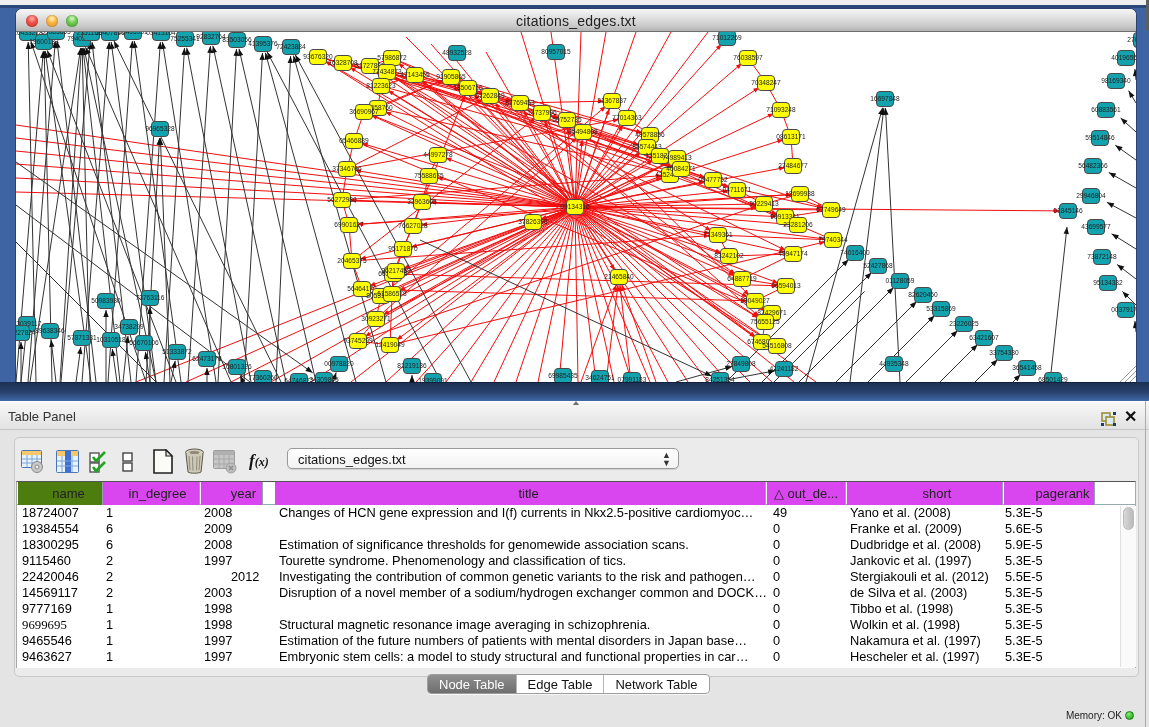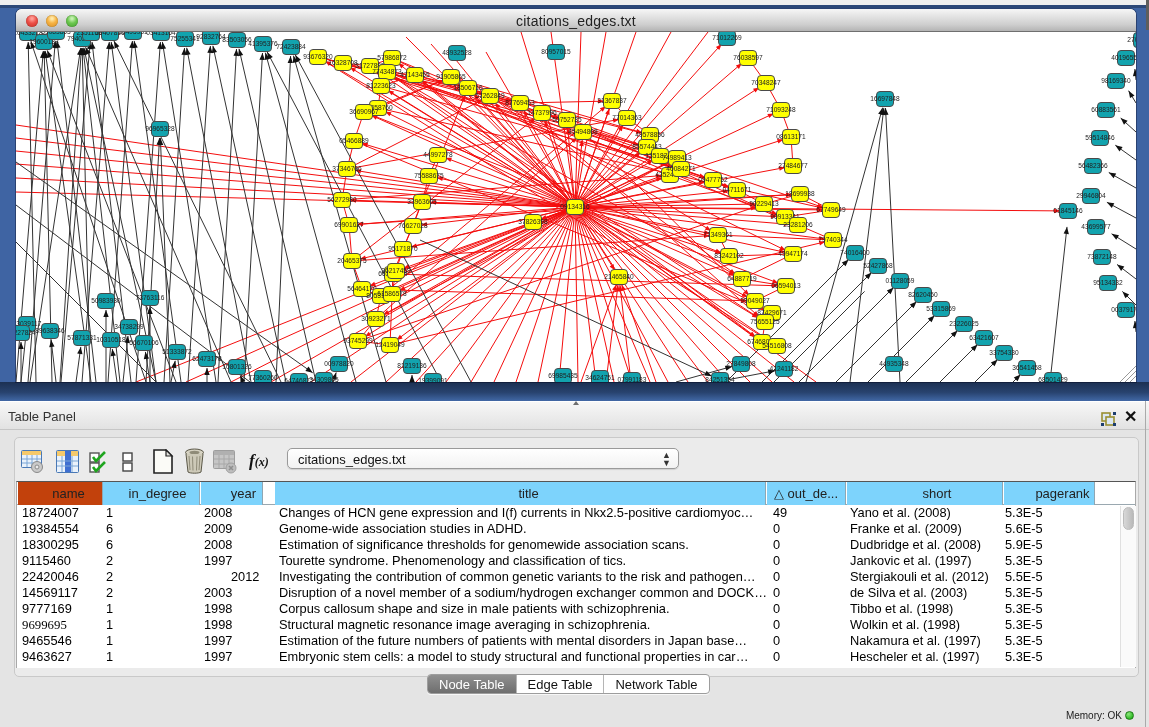--- a/index.html
+++ b/index.html
@@ -39,21 +39,21 @@
 
 .toolbar { position:absolute; left:0; top:0; width:1149px; height:727px; pointer-events:none; }
 .combo { position:absolute; left:287px; top:448px; width:392px; height:21px; background:linear-gradient(#ffffff,#f2f2f2);
   border:1px solid #9a9a9a; border-radius:5px; box-shadow:0 1px 1px rgba(0,0,0,.12); }
 .combo .txt { position:absolute; left:10px; top:3px; font-size:13px; color:#111; }
 .combo .arr { position:absolute; right:7px; top:2px; font-size:9px; color:#333; line-height:8px; }
 
 .tbl { position:absolute; left:16px; top:481px; width:1120px; height:187px; background:#fff;
   border-top:1.5px solid #555; border-left:1px solid #a9a9a9; border-right:1px solid #a9a9a9; }
 .hrow { position:absolute; left:0; top:0; width:1118px; height:23px; background:#fff; border-bottom:1px solid #9aa8b0; }
-.hcell { position:absolute; top:0; height:23px; background:#7dd3fc; border-right:1px solid #8fa6b2;
+.hcell { position:absolute; top:0; height:23px; background:#d946ef; border-right:1px solid #8fa6b2;
   font-size:13px; color:#222; text-align:center; line-height:23px; white-space:nowrap; overflow:hidden; }
 .rows { position:absolute; left:0; top:23px; width:1103px; font-size:12.8px; color:#000; }
 .rows .tr { position:relative; height:16px; line-height:16px; white-space:nowrap; }
 .rows .td { position:absolute; top:0; overflow:hidden; }
 .sbar { position:absolute; left:1103px; top:24px; width:16px; height:161px; background:#fafafa; border-left:1px solid #e0e0e0; }
 .thumb { position:absolute; left:2px; top:1px; width:11px; height:23px; background:linear-gradient(90deg,#d8d8d8,#b9b9b9); border-radius:6px; border:1px solid #bbb; }
 
 .seg { position:absolute; left:427px; top:674px; height:20px; border:1px solid #9d9d9d; border-radius:4px;
   background:#fff; box-shadow:0 1px 0 rgba(255,255,255,.7); overflow:hidden; display:flex; }
 .seg div { height:100%; line-height:19px; font-size:13px; color:#111; padding:0 11px; border-right:1px solid #b5b5b5; }
@@ -924,21 +924,21 @@
       <path d="M16 16l4 4M20 16l-4 4" stroke="#8f8f8f" stroke-width="1.6"></path>
     </svg>
     <div style="position:absolute;left:249px;top:451px;font-size:17px;color:#111;font-family:'Liberation Serif',serif;font-style:italic;font-weight:bold;">f<span style="font-size:12px;">(x)</span></div>
   <div class="combo">
       <div class="txt">citations_edges.txt</div>
       <div class="arr">▲<br>▼</div>
     </div>
 </div>
 <div class="tbl">
   <div class="hrow">
-      <div class="hcell" style="left:1px;width:85px;text-indent:17px;background:#c2410c;">name</div>
+      <div class="hcell" style="left:1px;width:85px;text-indent:17px;background:#4d7c0f;">name</div>
       <div class="hcell" style="left:86px;width:97px;text-indent:13px;">in_degree</div>
       <div class="hcell" style="left:184px;width:62px;text-indent:24px;">year</div>
       <div class="hcell" style="left:258px;width:491px;text-indent:17px;">title</div>
       <div class="hcell" style="left:750px;width:79px;text-indent:0px;">△ out_de...</div>
       <div class="hcell" style="left:830px;width:156px;text-indent:25px;">short</div>
       <div class="hcell" style="left:987px;width:91px;text-indent:27px;">pagerank</div>
     </div>
   <div class="rows">
       <div class="tr">
         <div class="td" style="left:5px;width:80px;">18724007</div>
@@ -946,21 +946,20 @@
         <div class="td" style="left:187px;width:68px;">2008</div>
         <div class="td" style="left:262px;width:488px;">Changes of HCN gene expression and I(f) currents in Nkx2.5‑positive cardiomyoc…</div>
         <div class="td" style="left:756px;width:70px;">49</div>
         <div class="td" style="left:833px;width:165px;">Yano et al. (2008)</div>
         <div class="td" style="left:988px;width:100px;">5.3E‑5</div>
       </div>
       <div class="tr">
         <div class="td" style="left:5px;width:80px;">19384554</div>
         <div class="td" style="left:89px;width:90px;">6</div>
         <div class="td" style="left:187px;width:68px;">2009</div>
-        <div class="td" style="left:262px;width:488px;">Genome‑wide association studies in ADHD.</div>
         <div class="td" style="left:756px;width:70px;">0</div>
         <div class="td" style="left:833px;width:165px;">Franke et al. (2009)</div>
         <div class="td" style="left:988px;width:100px;">5.6E‑5</div>
       </div>
       <div class="tr">
         <div class="td" style="left:5px;width:80px;">18300295</div>
         <div class="td" style="left:89px;width:90px;">6</div>
         <div class="td" style="left:187px;width:68px;">2008</div>
         <div class="td" style="left:262px;width:488px;">Estimation of significance thresholds for genomewide association scans.</div>
         <div class="td" style="left:756px;width:70px;">0</div>
@@ -991,21 +990,20 @@
         <div class="td" style="left:187px;width:68px;">2003</div>
         <div class="td" style="left:262px;width:488px;">Disruption of a novel member of a sodium/hydrogen exchanger common and DOCK…</div>
         <div class="td" style="left:756px;width:70px;">0</div>
         <div class="td" style="left:833px;width:165px;">de Silva et al. (2003)</div>
         <div class="td" style="left:988px;width:100px;">5.3E‑5</div>
       </div>
       <div class="tr">
         <div class="td" style="left:5px;width:80px;">9777169</div>
         <div class="td" style="left:89px;width:90px;">1</div>
         <div class="td" style="left:187px;width:68px;">1998</div>
-        <div class="td" style="left:262px;width:488px;">Corpus callosum shape and size in male patients with schizophrenia.</div>
         <div class="td" style="left:756px;width:70px;">0</div>
         <div class="td" style="left:833px;width:165px;">Tibbo et al. (1998)</div>
         <div class="td" style="left:988px;width:100px;">5.3E‑5</div>
       </div>
       <div class="tr">
         <div class="td" style="left:5px;width:80px;font-family:Liberation Serif, serif;">9699695</div>
         <div class="td" style="left:89px;width:90px;">1</div>
         <div class="td" style="left:187px;width:68px;">1998</div>
         <div class="td" style="left:262px;width:488px;">Structural magnetic resonance image averaging in schizophrenia.</div>
         <div class="td" style="left:756px;width:70px;">0</div>

